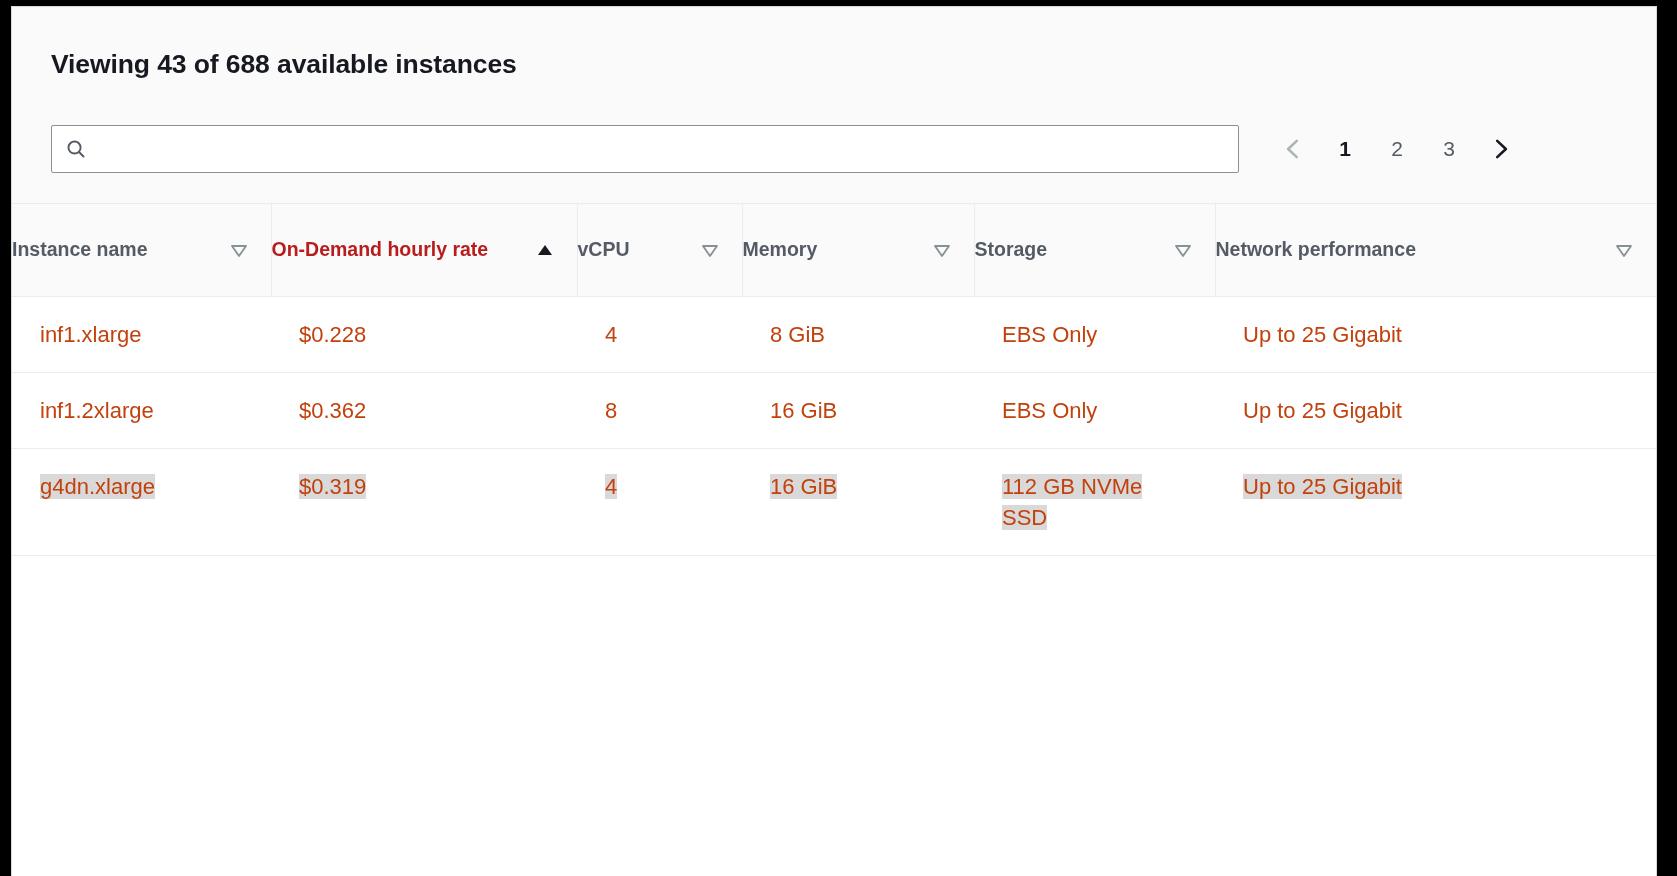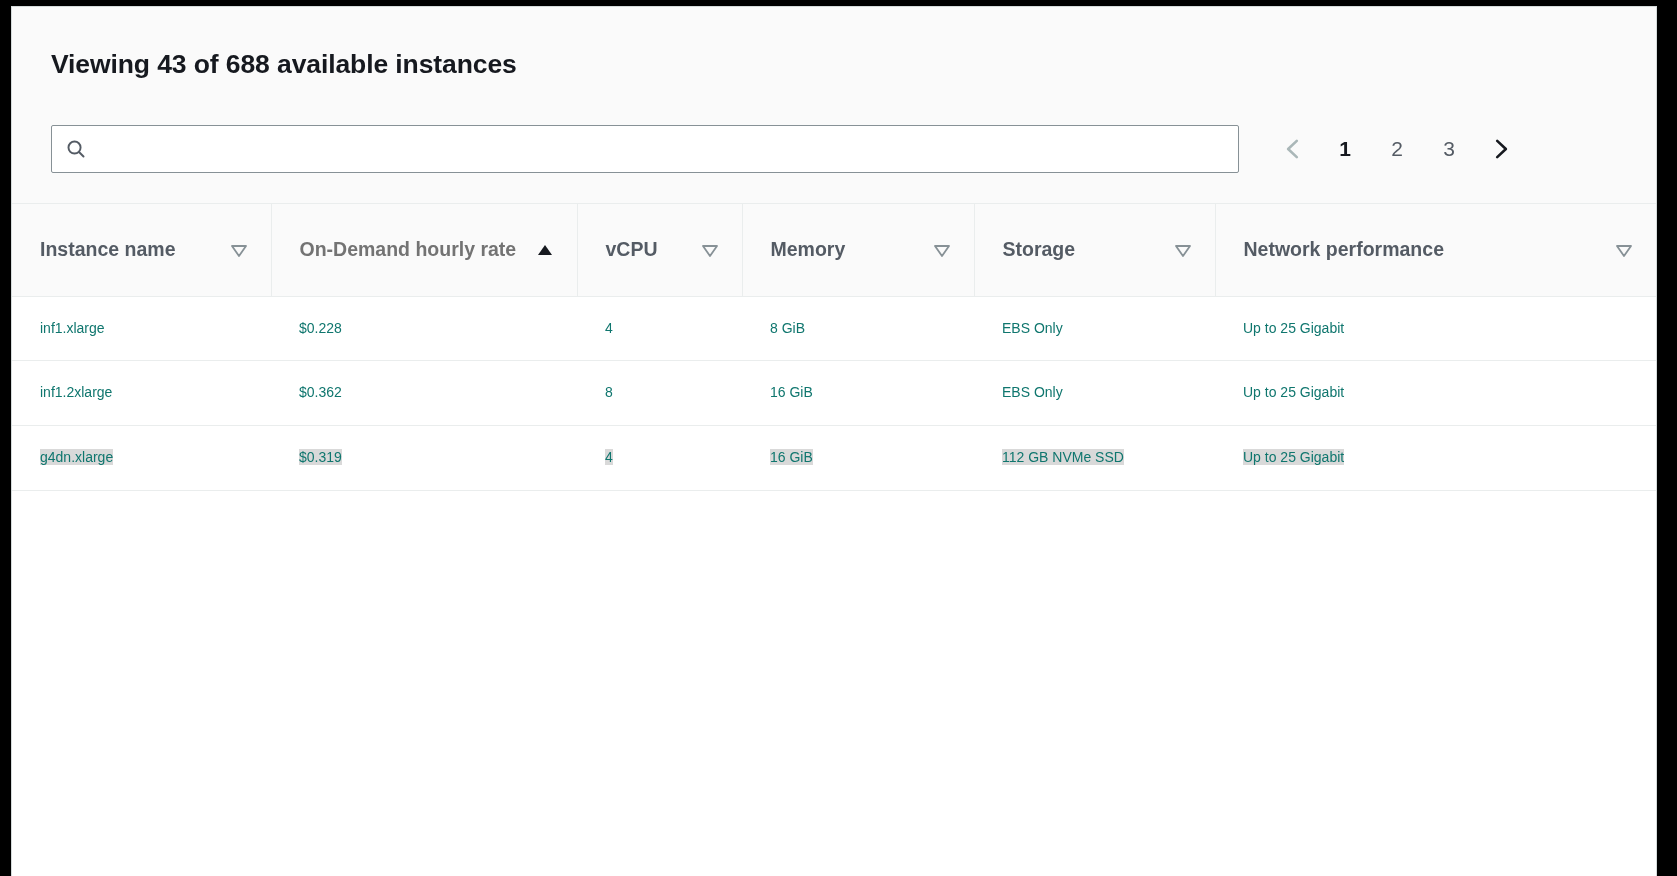--- a/index.html
+++ b/index.html
@@ -133,40 +133,39 @@
     font-weight: bold;
     color: #545b64;
     padding: 19px 0 19px 0;
     height: 92px;
     box-sizing: border-box;
     border-right: 1px solid #eaeded;
     border-bottom: 1px solid #eaeded;
     position: relative;
   }
   table#instance-table th:last-child { border-right: none; }
-  table#instance-table th.sorted { color: #737373; }
+  table#instance-table th.sorted { color: #b91c1c; }
 
   .th-inner {
     display: flex;
     align-items: center;
     justify-content: space-between;
-    padding-left: 28px;
     padding-right: 22px;
   }
   .th-label { line-height: 1.22; }
   .sort-ico {
     flex: none;
     width: 20px;
     height: 20px;
     margin-left: 8px;
   }
 
   table#instance-table td {
-    font-size: 14px;
-    color: #0f766e;
+    font-size: 22px;
+    color: #c2410c;
     padding: 22px 22px 22px 28px;
     border-bottom: 1px solid #eaeded;
     vertical-align: top;
     line-height: 1.42;
     background: #ffffff;
   }
   td .cellv { display: inline; }
   tr.selected td .cellv {
     background: #d9d9d9;
     box-decoration-break: clone;

